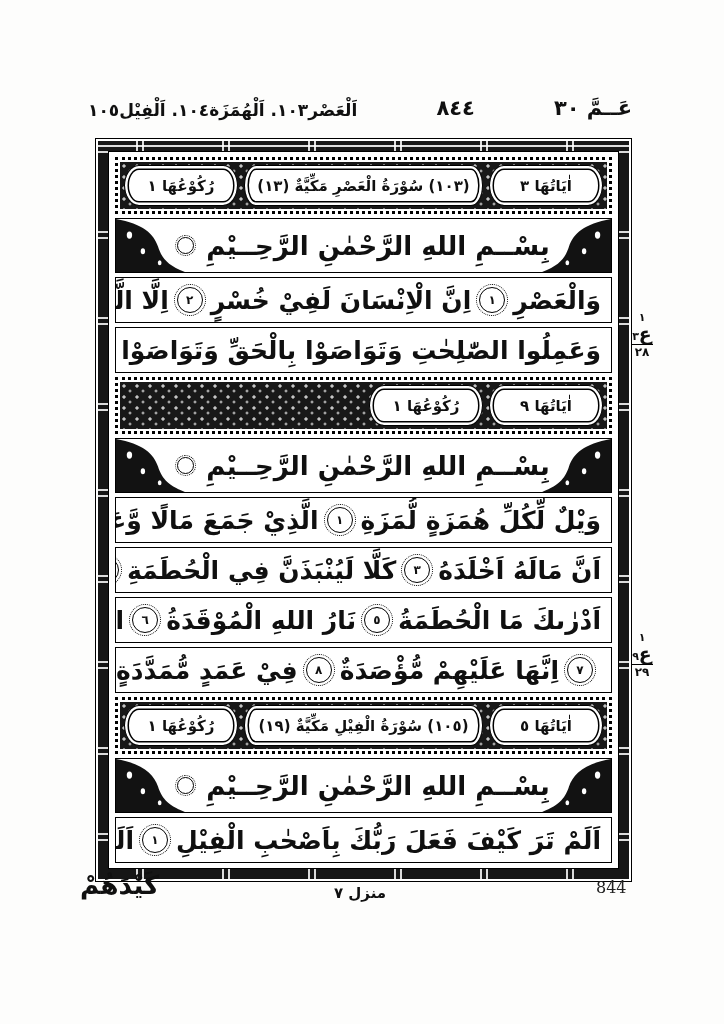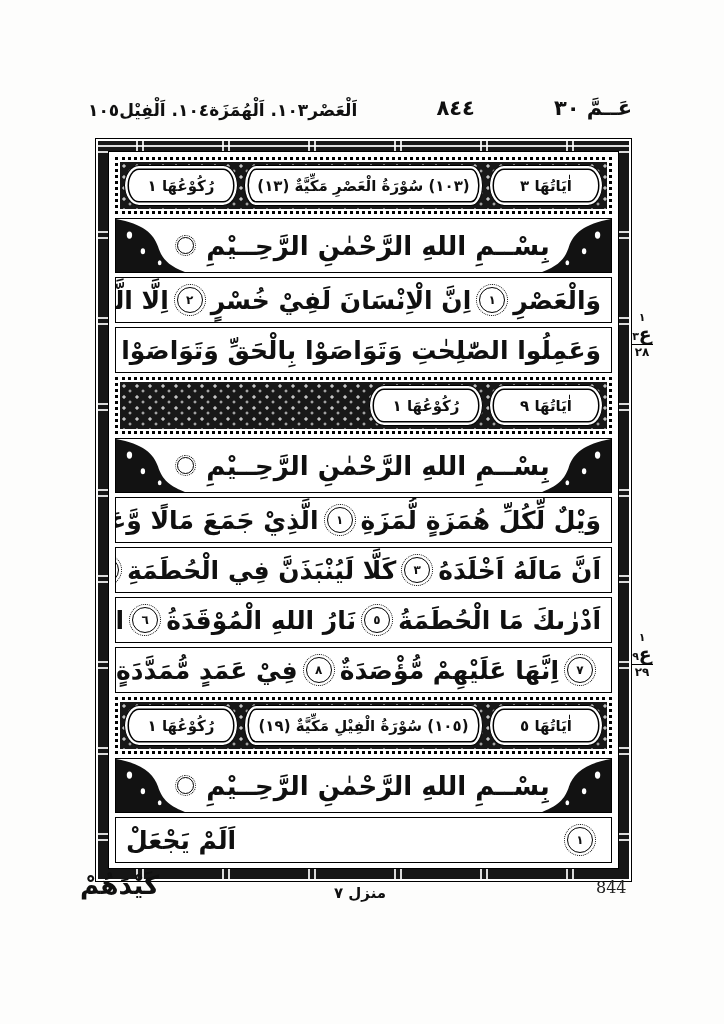--- a/index.html
+++ b/index.html
@@ -186,20 +186,21 @@
             <path d="M100,0 L100,46 L18,46 C40,40 46,33 50,24 C55,13 68,4 100,0 Z" fill="#121212"></path>
             <circle cx="84" cy="14" r="3.2" fill="#fff"></circle>
               <circle cx="68" cy="28" r="2.6" fill="#fff"></circle>
               <circle cx="48" cy="38" r="2.2" fill="#fff"></circle>
           </svg>
           <span>بِسْــمِ اللهِ الرَّحْمٰنِ الرَّحِــيْمِ</span>
           <span class="rosette"></span>
         </div>
 
         <div class="vline">
+            <span class="vtext">اَلَمْ تَرَ كَيْفَ فَعَلَ رَبُّكَ بِاَصْحٰبِ الْفِيْلِ</span>
             <span class="ayah-marker">١</span>
             <span class="vtext">اَلَمْ يَجْعَلْ</span>
           </div>
 
       </div>
     </div>
   </div>
 
   <div class="ruku-marker rm-1">
     <div class="rk-top">١</div>

